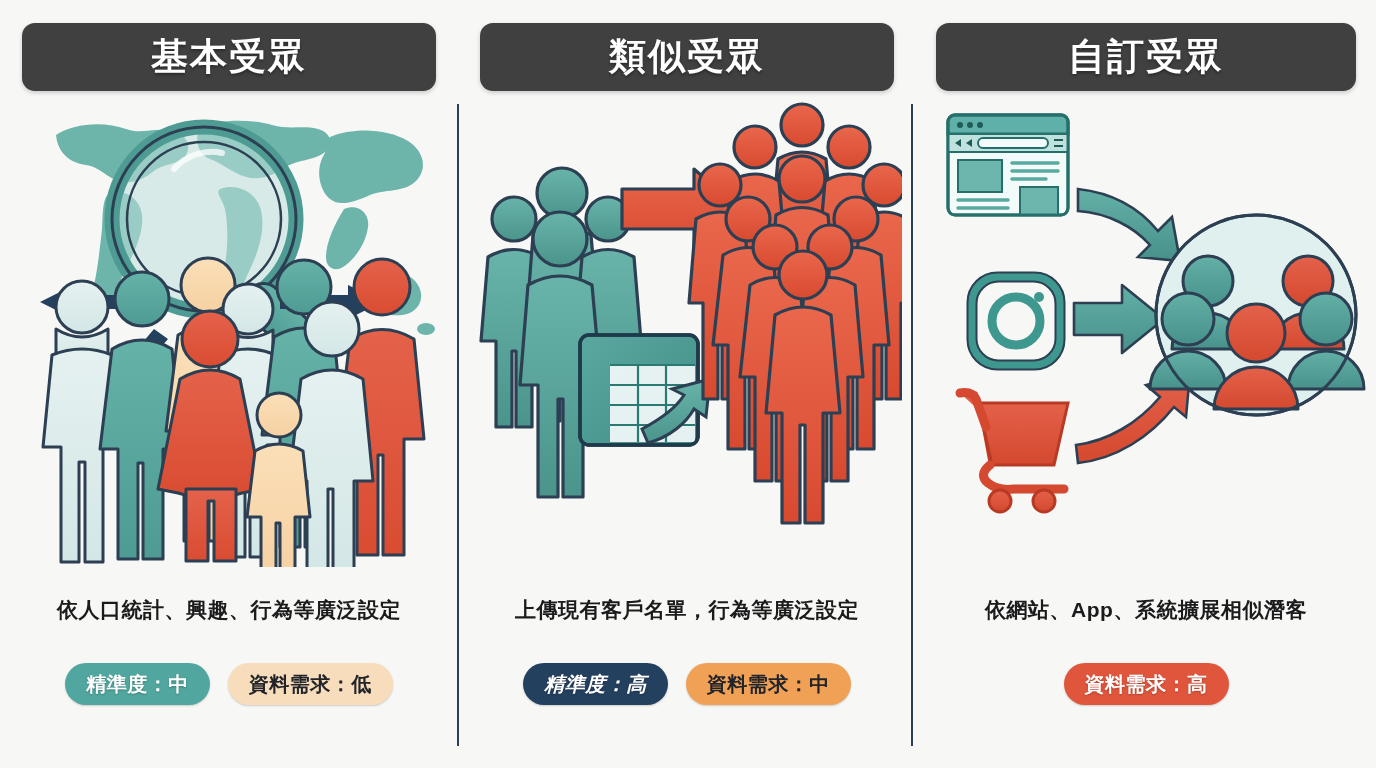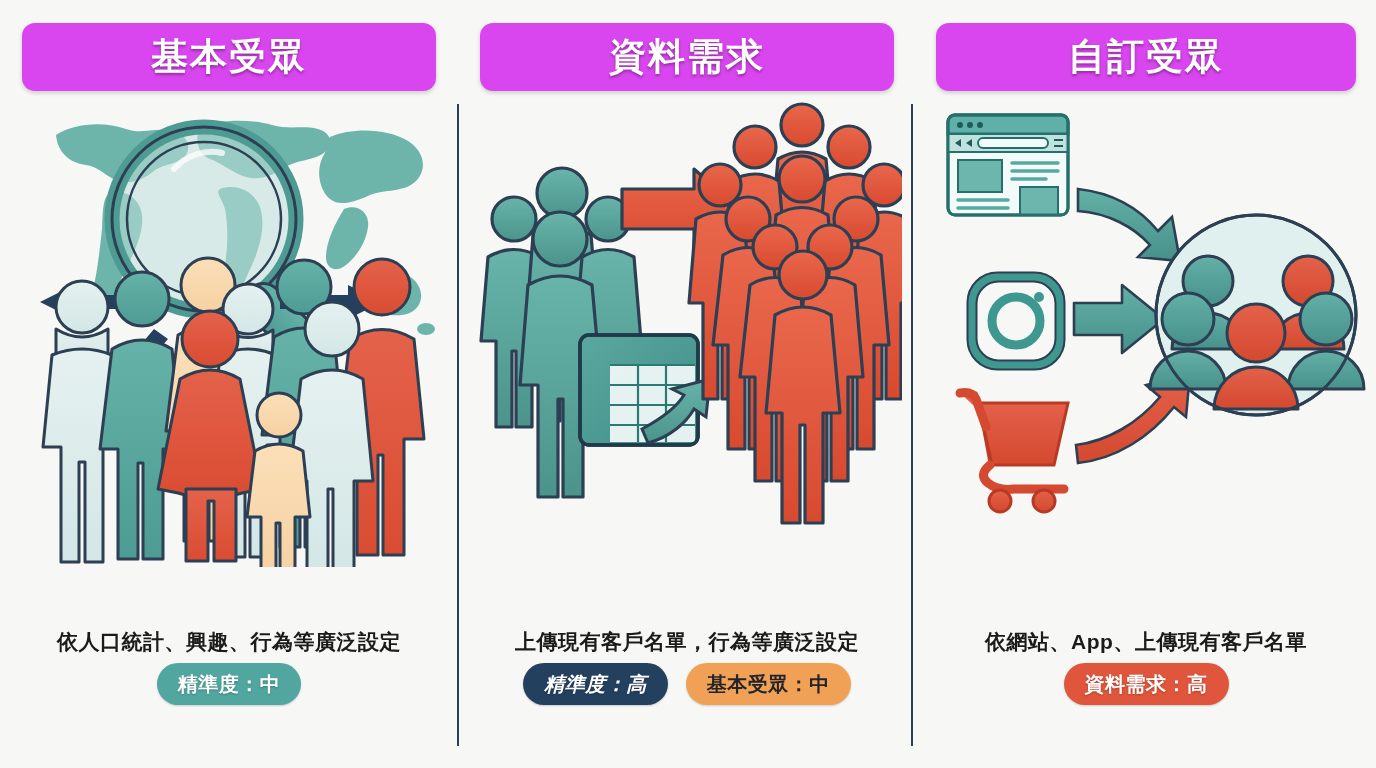--- a/index.html
+++ b/index.html
@@ -32,21 +32,21 @@
     display:flex;
     flex-direction:column;
     align-items:center;
   }
   .col.c3{width:460px;}
 
   .header{
     margin-top:23px;
     width:414px;height:68px;
     border-radius:13px;
-    background:#d946ef;
+    background:#404040;
     display:flex;align-items:center;justify-content:center;
     box-shadow:0 2px 4px rgba(0,0,0,.18);
   }
   .col.c3 .header{width:420px;}
   .header-text{
     color:#ffffff;
     font-size:37px;
     font-weight:bold;
     letter-spacing:2px;
     text-shadow:0 2px 3px rgba(0,0,0,.35);
@@ -55,21 +55,21 @@
   .art{
     position:relative;
     width:430px;
     height:470px;
     margin-top:6px;
   }
   .col.c3 .art{width:440px;}
 
   .caption{
     position:absolute;
-    top:628px;
+    top:596px;
     width:100%;
     text-align:center;
     font-size:21px;
     font-weight:bold;
     color:#1b1b1b;
     letter-spacing:.5px;
   }
   .badges{
     position:absolute;
     top:663px;
@@ -216,27 +216,28 @@
             <path d="M241 354 q24 -14 48 0 l7 66 -15 0 0 62 -15 0 0 -56 -4 0 0 56 -15 0 0 -62 -14 0 Z" fill="url(#peachg)"></path>
           </g>
         </g>
       </svg>
     </div>
 
     <div class="caption">依人口統計、興趣、行為等廣泛設定</div>
 
     <div class="badges">
       <div class="badge teal">精準度：中</div>
+      <div class="badge peach">資料需求：低</div>
     </div>
   </div>
 
   <div class="col c2">
 
     <div class="header">
-      <span class="header-text">資料需求</span>
+      <span class="header-text">類似受眾</span>
     </div>
 
     <div class="art">
       <svg width="430" height="470" viewBox="0 0 430 470">
         <defs>
           <linearGradient id="tealg2" x1="0" y1="0" x2="0" y2="1">
             <stop offset="0%" stop-color="#69b4aa"></stop>
               <stop offset="100%" stop-color="#4a948c"></stop>
           </linearGradient>
           <linearGradient id="redg2" x1="0" y1="0" x2="0" y2="1">
@@ -337,21 +338,21 @@
             <path d="M303 218 q28 -16 56 0 l9 98 -17 0 0 110 -18 0 0 -98 -5 0 0 98 -18 0 0 -110 -16 0 Z" fill="url(#redg2)"></path>
           </g>
         </g>
       </svg>
     </div>
 
     <div class="caption">上傳現有客戶名單，行為等廣泛設定</div>
 
     <div class="badges">
       <div class="badge navy">精準度：高</div>
-      <div class="badge orange">基本受眾：中</div>
+      <div class="badge orange">資料需求：中</div>
     </div>
   </div>
 
   <div class="col c3">
 
     <div class="header">
       <span class="header-text">自訂受眾</span>
     </div>
 
     <div class="art">
@@ -445,20 +446,20 @@
             <g>
               <circle cx="330" cy="236" r="29" fill="url(#redg3)"></circle>
               <path d="M288 312 a42 42 0 0 1 84 0 Z" fill="url(#redg3)"></path>
             </g>
           </g>
           <circle cx="330" cy="218" r="100" fill="none" stroke="#2c3f53" stroke-width="3"></circle>
         </g>
       </svg>
     </div>
 
-    <div class="caption">依網站、App、上傳現有客戶名單</div>
+    <div class="caption">依網站、App、系統擴展相似潛客</div>
 
     <div class="badges">
       <div class="badge red">資料需求：高</div>
     </div>
   </div>
 
 </div>
 
 </body></html>

